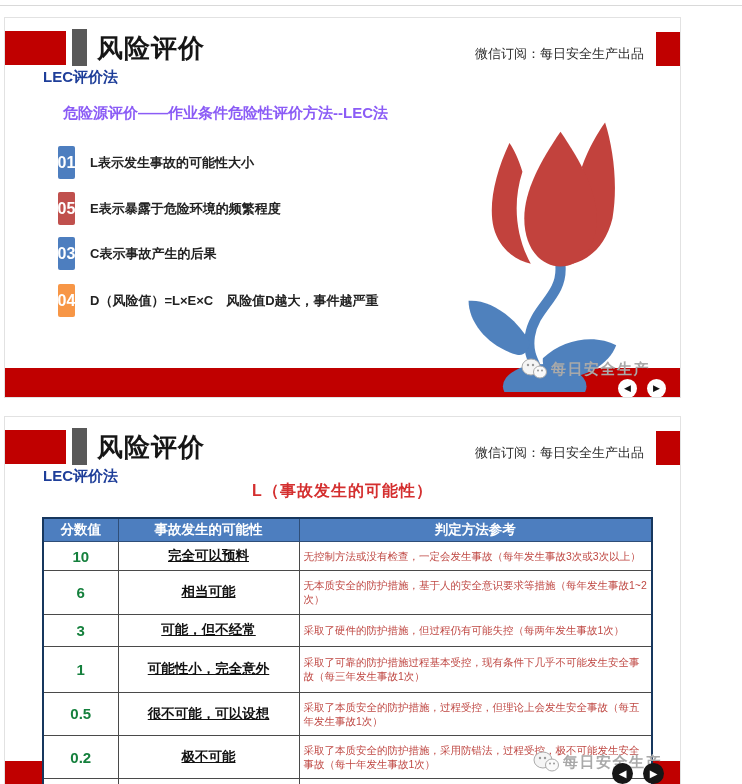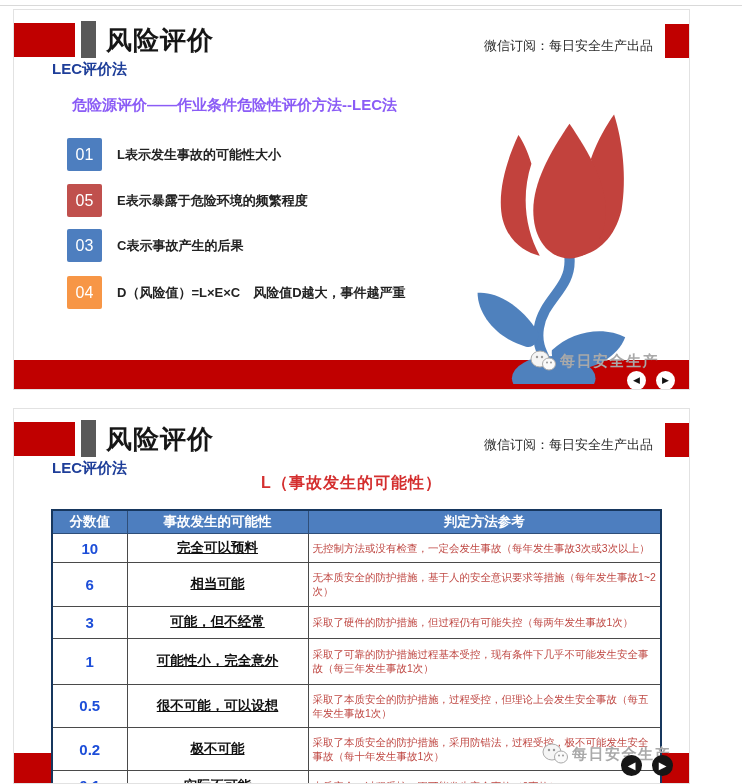--- a/index.html
+++ b/index.html
@@ -7,36 +7,36 @@
     --navy:#17375e; --lecblue:#1e3e99; --judge:#bf4742; --titlered:#d42f2f;
   }
   *{margin:0;padding:0;box-sizing:border-box;}
   html,body{width:742px;height:784px;}
   body{
     position:relative;background:#ffffff;
     font-family:"Liberation Sans","DejaVu Sans",sans-serif;
     overflow:hidden;
   }
   .topstrip{position:absolute;top:0;left:0;width:742px;height:6px;background:#fff;border-bottom:1px solid #d9d9d9;}
-  .slide{position:absolute;left:13px;width:677px;background:#fff;border:1px solid #e2e2e2;overflow:hidden;}
+  .slide{position:absolute;left:4px;width:677px;background:#fff;border:1px solid #e2e2e2;overflow:hidden;margin-top:8px;}
   #slide1{top:9px;height:381px;}
   #slide2{top:408px;height:376px;}
 
   
   .hdr-red{position:absolute;top:13px;left:0;width:61px;height:34px;background:var(--red);}
   .hdr-gray{position:absolute;top:11px;left:67px;width:15px;height:37px;background:#595959;}
   .hdr-title{position:absolute;top:13px;left:92px;font-size:26px;font-weight:bold;color:#161616;letter-spacing:1px;}
   .hdr-sub{position:absolute;top:27px;right:36px;font-size:13px;color:#2b2b2b;}
   .hdr-red-right{position:absolute;top:14px;right:0;width:24px;height:34px;background:var(--red);}
   .lec{position:absolute;top:50px;left:38px;font-size:15px;font-weight:bold;color:var(--lecblue);}
 
   
   .subtitle{position:absolute;top:86px;left:58px;font-size:15px;font-weight:bold;color:#8b5cf6;}
   .item{position:absolute;left:53px;display:flex;align-items:center;gap:15px;z-index:2;}
-  .numbox{width:35px;height:33px;color:#fff;font-weight:normal;font-size:16px;
+  .numbox{width:17px;height:33px;color:#fff;font-weight:bold;font-size:16px;
     display:flex;align-items:center;justify-content:center;border-radius:2px;flex:0 0 auto;}
   .c-blue{background:var(--steel);} .c-brick{background:var(--brick);} .c-orange{background:var(--orange);}
   .item-label{font-size:13px;font-weight:bold;color:#222;white-space:nowrap;}
   .tulip{position:absolute;left:458px;top:95px;width:195px;height:279px;z-index:2;}
 
   
   .band{position:absolute;left:0;right:0;background:var(--red);z-index:1;}
   #slide1 .band{top:350px;height:31px;}
   #slide2 .band{top:344px;height:32px;}
 
@@ -57,21 +57,21 @@
   #slide2 .navbtn{background:#161616;color:#fff;width:21px;height:21px;font-size:10px;}
 
   
   .tbl-title{position:absolute;top:64px;left:0;width:100%;text-align:center;
     font-size:16px;font-weight:bold;color:var(--titlered);letter-spacing:1px;}
   table.lec-table{position:absolute;top:100px;left:37px;width:609px;z-index:2;
     border-collapse:collapse;table-layout:fixed;background:#fff;border:2px solid var(--navy);}
   .lec-table th{background:var(--steel);color:#fff;font-size:13.5px;font-weight:bold;
     border:1px solid #2f4e78;text-align:center;padding:2px;}
   .lec-table td{border:1px solid #4a4a4a;vertical-align:middle;}
-  td.score{font-size:15px;font-weight:bold;text-align:center;color:#1d4ed8;}
+  td.score{font-size:15px;font-weight:bold;text-align:center;color:#15803d;}
   td.poss{font-size:13.5px;font-weight:bold;text-align:center;color:#111;text-decoration:underline;}
   td.judge{font-size:10.5px;color:var(--judge);padding:7px 4px;line-height:1.35;}
 </style>
 </head>
 <body>
 
 <div class="topstrip"></div>
 
 <section class="slide" id="slide1">
   <div class="hdr-red"></div>

